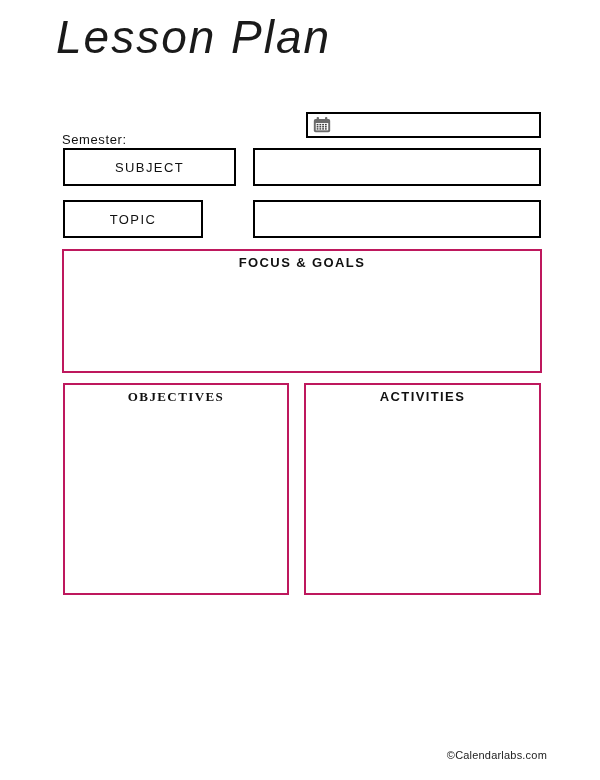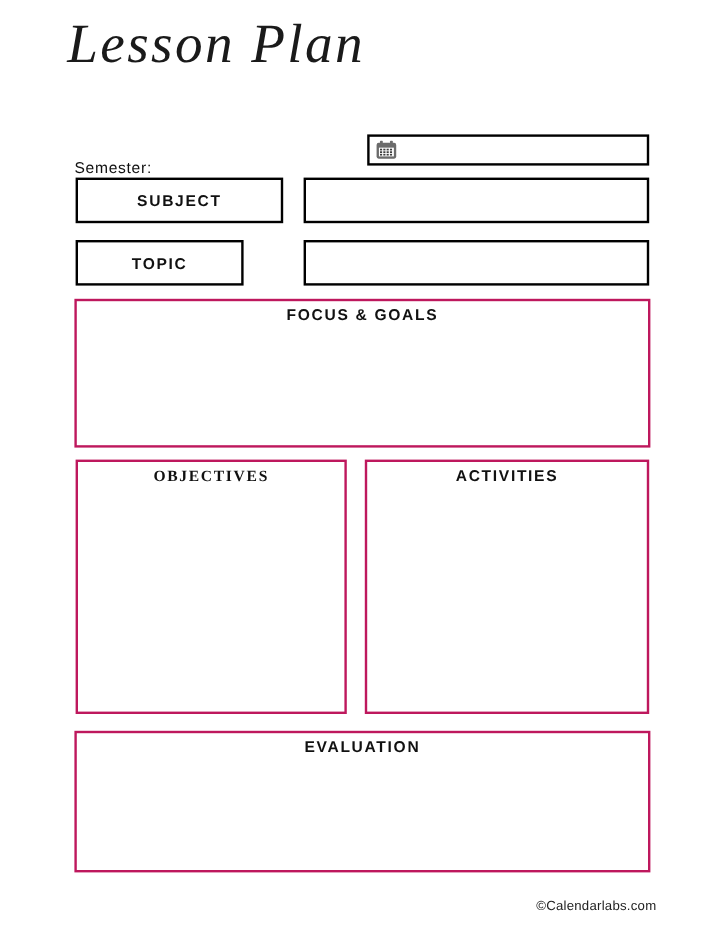--- a/index.html
+++ b/index.html
@@ -12,21 +12,21 @@
     height: 780px;
     background: #ffffff;
     margin: 0 auto;
     overflow: hidden;
   }
 
   .title {
     position: absolute;
     left: 56px;
     top: 10px;
-    font-family: Liberation Serif, serif;
+    font-family: Liberation Sans, sans-serif;
     font-style: italic;
     font-weight: 400;
     font-size: 46px;
     letter-spacing: 2px;
     color: #1a1a1a;
     white-space: nowrap;
   }
 
   .semester-label {
     position: absolute;
@@ -56,21 +56,21 @@
   .cal-icon { width: 18px; height: 16px; display: inline-block; cursor: pointer; }
 
   .label-box {
     position: absolute;
     border: 2px solid #000000;
     background: #ffffff;
     display: flex;
     align-items: center;
     justify-content: center;
     font-size: 13px;
-    font-weight: 700;
+    font-weight: 400;
     letter-spacing: 1.4px;
     color: #111111;
   }
   .entry-box {
     position: absolute;
     border: 2px solid #000000;
     background: #ffffff;
   }
 
   .subject-label { left: 63px; top: 148px; width: 173px; height: 38px; }
@@ -156,20 +156,16 @@
   <div class="section-box objectives-box">
     <div class="heading">OBJECTIVES</div>
     <div class="area"></div>
   </div>
 
   <div class="section-box activities-box">
     <div class="heading">ACTIVITIES</div>
     <div class="area"></div>
   </div>
 
-  <div class="section-box evaluation-box">
-    <div class="heading">EVALUATION</div>
-    <div class="area"></div>
-  </div>
 
   <div class="credit">©Calendarlabs.com</div>
 
 </div>
 
 </body></html>

